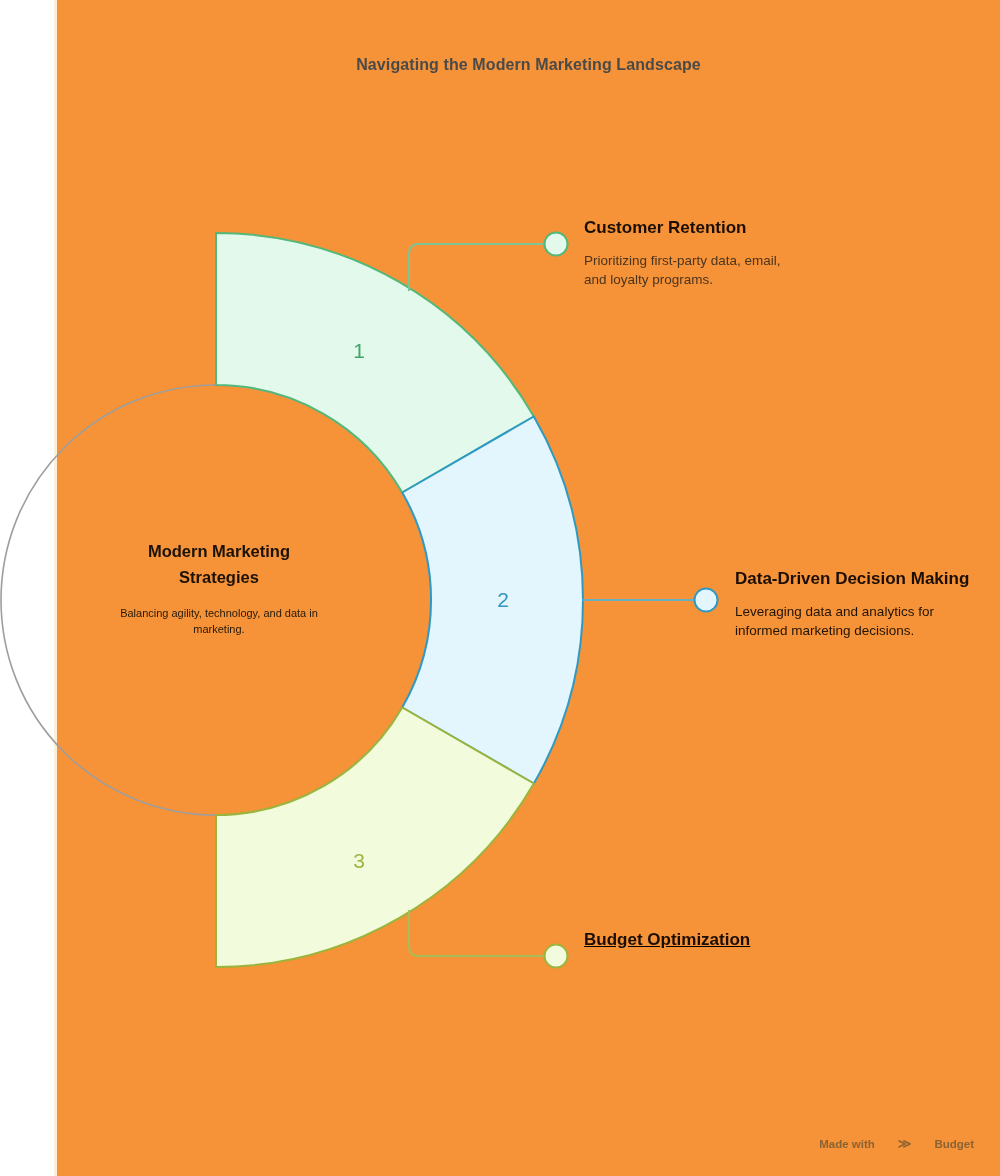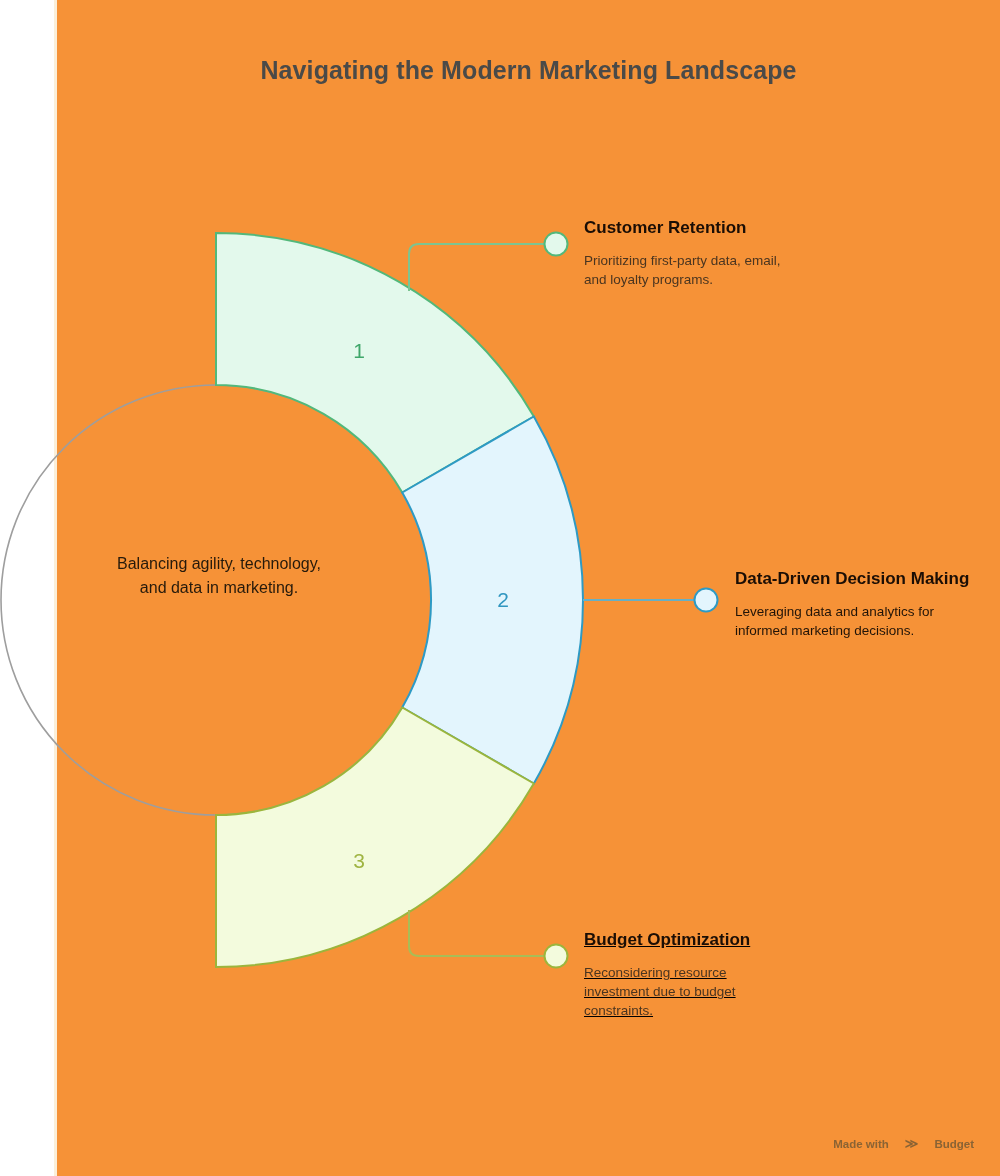--- a/index.html
+++ b/index.html
@@ -34,21 +34,21 @@
     width: 3px;
     height: 1176px;
     background: #FBEFD9;
   }
   #title {
     position: absolute;
     left: 57px;
     top: 56px;
     width: 943px;
     text-align: center;
-    font-size: 25px;
+    font-size: 16px;
     font-weight: bold;
     color: #4A4A48;
     letter-spacing: 0.1px;
   }
   svg#diagram {
     position: absolute;
     left: 0; top: 0;
     width: 1000px;
     height: 1176px;
     overflow: visible;
@@ -65,21 +65,21 @@
     text-align: center;
   }
   .center-title {
     font-size: 16.5px;
     font-weight: bold;
     color: #1A1208;
     line-height: 1.6;
   }
   .center-sub {
     margin-top: 14px;
-    font-size: 16px;
+    font-size: 11px;
     color: #261A0B;
     line-height: 1.48;
   }
   .callout { position: absolute; }
   .callout-title {
     font-size: 17px;
     font-weight: bold;
     color: #1B0E05;
     line-height: 1.35;
   }
@@ -92,21 +92,21 @@
   .callout-desc.dark { color: #211408; }
   #c1 { left: 584px; top: 217px; width: 300px; }
   #c2 { left: 735px; top: 568px; width: 240px; }
   #c3 { left: 584px; top: 929px; width: 300px; text-decoration: underline; }
   #watermark {
     position: absolute;
     right: 26px;
     bottom: 26px;
     display: flex;
     align-items: center;
-    gap: 16px;
+    gap: 23px;
     font-size: 11.5px;
     color: #8A6334;
     font-weight: 600;
   }
   #watermark .napkin-mark {
     display: inline-block;
     font-size: 13px;
     line-height: 1;
     transform: translateY(0px);
   }
@@ -156,39 +156,42 @@
     <circle cx="556" cy="244" r="11.5" fill="#E3F9EC" stroke="#53B87A" stroke-width="2"></circle>
 
     <path d="M 583 600 L 695 600" fill="none" stroke="#67AFC4" stroke-width="2"></path>
     <circle cx="706" cy="600" r="11.5" fill="#E3F5FD" stroke="#2E9AC4" stroke-width="2"></circle>
 
     <path d="M 409 910 L 409 946 Q 409 956 419 956 L 545 956" fill="none" stroke="#A7BD57" stroke-width="2"></path>
     <circle cx="556" cy="956" r="11.5" fill="#F3FBDD" stroke="#9BB53C" stroke-width="2"></circle>
   </svg>
 
   <div class="center-block" style="left:104px; top:538px;">
+    <div class="center-title">
+      <span>Modern Marketing</span><br>
+      <span>Strategies</span>
+    </div>
     <div class="center-sub">Balancing agility, technology, and data in marketing.</div>
   </div>
 
   <div class="callout" id="c1">
     <div class="callout-title">Customer Retention</div>
     <div class="callout-desc" style="width:210px;">Prioritizing first-party data, email, and loyalty programs.</div>
   </div>
 
   <div class="callout" id="c2">
     <div class="callout-title">
       <span>Data-Driven Decision</span>
       <span>Making</span>
     </div>
     <div class="callout-desc dark" style="width:222px;">Leveraging data and analytics for informed marketing decisions.</div>
   </div>
 
   <div class="callout" id="c3">
     <div class="callout-title">Budget Optimization</div>
-    <div class="callout-desc" style="width:196px;">Reconsidering resource investment due to budget constraints.</div>
   </div>
 
   <div id="watermark">
     <span>Made with</span>
     <span class="napkin-mark">≫</span>
     <span>Budget</span>
   </div>
 
 </div>
 

